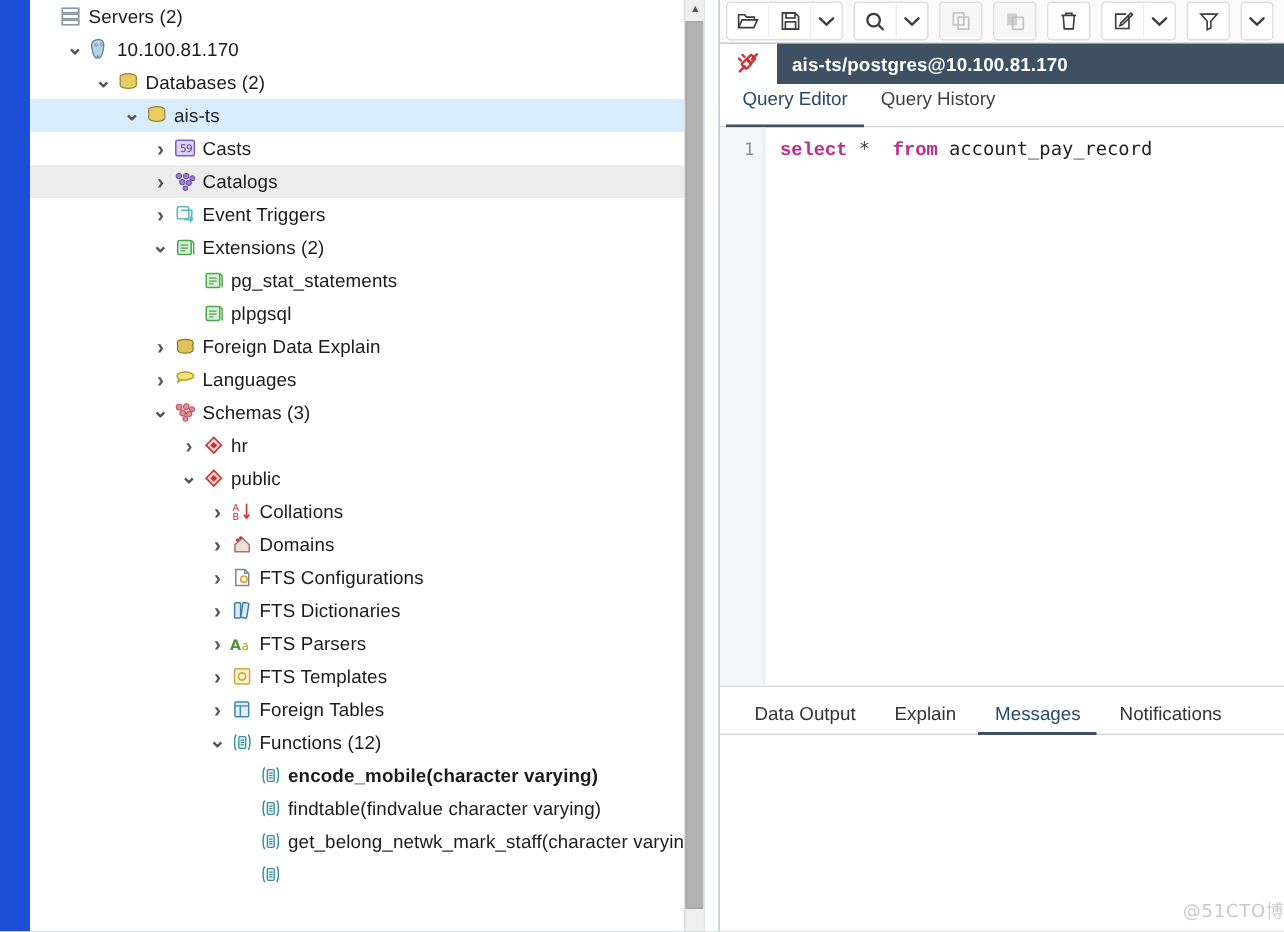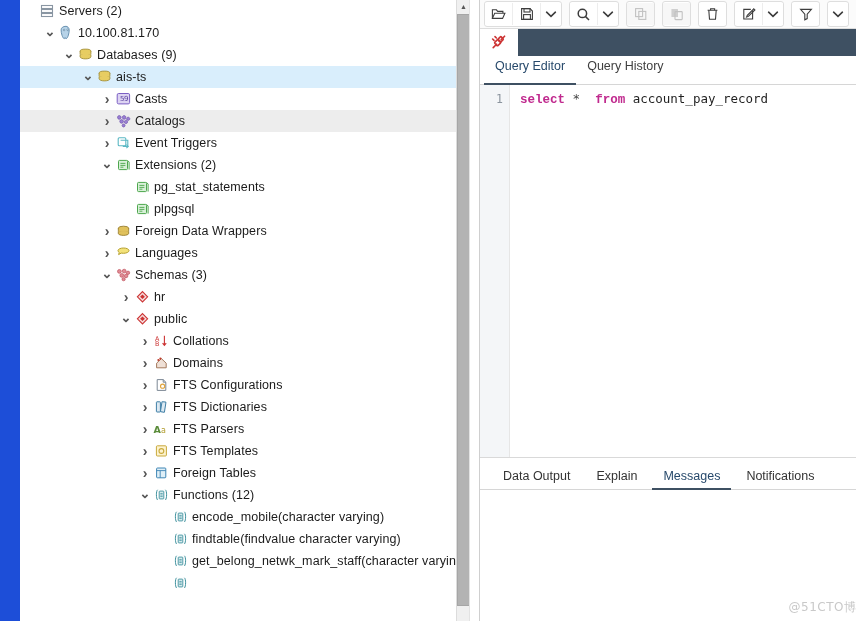--- a/index.html
+++ b/index.html
@@ -315,21 +315,21 @@
           <span class="twisty" style="font-size: 13px; margin-top: -4px;">⌄</span>
           <span class="ticon">
             <svg width="15" height="14" viewBox="0 0 15 14">
               <g fill="#e7cd62" stroke="#9a862f" stroke-width="0.8">
                 <ellipse cx="7.5" cy="3.2" rx="5.4" ry="2.1"></ellipse>
                 <path d="M2.1 3.2v2.4c0 1.16 2.42 2.1 5.4 2.1s5.4-.94 5.4-2.1V3.2"></path>
                 <path d="M2.1 6.4v2.4c0 1.16 2.42 2.1 5.4 2.1s5.4-.94 5.4-2.1V6.4"></path>
               </g>
             </svg>
           </span>
-          <span class="tlabel">Databases (9)</span>
+          <span class="tlabel">Databases (2)</span>
         </div>
         <div class="tree-row selected" style="padding-left: 61px;">
           <span class="twisty" style="font-size: 13px; margin-top: -4px;">⌄</span>
           <span class="ticon">
             <svg width="15" height="14" viewBox="0 0 15 14">
               <g fill="#e7cd62" stroke="#9a862f" stroke-width="0.8">
                 <ellipse cx="7.5" cy="3.2" rx="5.4" ry="2.1"></ellipse>
                 <path d="M2.1 3.2v2.4c0 1.16 2.42 2.1 5.4 2.1s5.4-.94 5.4-2.1V3.2"></path>
                 <path d="M2.1 6.4v2.4c0 1.16 2.42 2.1 5.4 2.1s5.4-.94 5.4-2.1V6.4"></path>
               </g>
@@ -414,21 +414,21 @@
           <span class="twisty" style="font-size: 14px;">›</span>
           <span class="ticon">
             <svg width="15" height="14" viewBox="0 0 15 14">
               <g fill="#e0c15c" stroke="#8e7423" stroke-width="0.8">
                 <ellipse cx="7.5" cy="4.2" rx="5.2" ry="2"></ellipse>
                 <path d="M2.3 4.2v2.2c0 1.1 2.33 2 5.2 2s5.2-.9 5.2-2V4.2"></path>
                 <path d="M2.3 7.2v2.2c0 1.1 2.33 2 5.2 2s5.2-.9 5.2-2V7.2"></path>
               </g>
             </svg>
           </span>
-          <span class="tlabel">Foreign Data Wrappers</span>
+          <span class="tlabel">Foreign Data Explain</span>
         </div>
         <div class="tree-row" style="padding-left: 80px;">
           <span class="twisty" style="font-size: 14px;">›</span>
           <span class="ticon">
             <svg width="15" height="14" viewBox="0 0 15 14">
               <path d="M2 4.6c0-1.5 2.5-2.6 5.5-2.6s5.5 1.1 5.5 2.6-2.5 2.7-5.5 2.7c-.8 0-1.6-.1-2.3-.2L2.6 8.6l.6-2.1C2.4 6 2 5.3 2 4.6z" fill="#f3e27a" stroke="#b6a02e" stroke-width="1"></path>
             </svg>
           </span>
           <span class="tlabel">Languages</span>
         </div>
@@ -548,21 +548,21 @@
           <span class="ticon">
             <svg width="15" height="14" viewBox="0 0 15 14">
               <path d="M3.6 1.8c-1.6 1.2-1.6 8.6 0 10.2" fill="none" stroke="#3c8f9c" stroke-width="1"></path>
               <path d="M11.4 1.8c1.6 1.2 1.6 8.6 0 10.2" fill="none" stroke="#3c8f9c" stroke-width="1"></path>
               <rect x="5.2" y="3.1" width="4.6" height="7.8" rx="0.7" fill="#e2f2f4" stroke="#3c8f9c" stroke-width="0.9"></rect>
               <path d="M6.3 5.4h2.4M6.3 7h2.4M6.3 8.6h2.4" stroke="#3c8f9c" stroke-width="0.8"></path>
             </svg>
           </span>
           <span class="tlabel">Functions (12)</span>
         </div>
-        <div class="tree-row" style="padding-left: 137px;">
+        <div class="tree-row" style="padding-left: 137px; font-weight: bold;">
           <span class="twisty empty"></span>
           <span class="ticon">
             <svg width="15" height="14" viewBox="0 0 15 14">
               <path d="M3.6 1.8c-1.6 1.2-1.6 8.6 0 10.2" fill="none" stroke="#3c8f9c" stroke-width="1"></path>
               <path d="M11.4 1.8c1.6 1.2 1.6 8.6 0 10.2" fill="none" stroke="#3c8f9c" stroke-width="1"></path>
               <rect x="5.2" y="3.1" width="4.6" height="7.8" rx="0.7" fill="#e2f2f4" stroke="#3c8f9c" stroke-width="0.9"></rect>
               <path d="M6.3 5.4h2.4M6.3 7h2.4M6.3 8.6h2.4" stroke="#3c8f9c" stroke-width="0.8"></path>
             </svg>
           </span>
           <span class="tlabel">encode_mobile(character varying)</span>
@@ -747,20 +747,21 @@
           <g stroke="#cc3333" stroke-width="1.6" fill="none" stroke-linecap="round">
             <path d="M3.2 13.6 L6.6 10.2"></path>
             <path d="M11.2 5.6 L14.6 2.2"></path>
             <rect x="5.4" y="6.0" width="4.6" height="5.2" rx="1" transform="rotate(45 7.7 8.6)"></rect>
             <rect x="8.6" y="3.1" width="4.0" height="4.6" rx="1" transform="rotate(45 10.6 5.4)"></rect>
             <path d="M2.6 5.0 L4.0 6.4"></path>
             <path d="M5.0 2.6 L6.4 4.0"></path>
           </g>
         </svg>
       </div>
+      <div id="conn-name">ais-ts/postgres@10.100.81.170</div>
     </div>
 
     <div id="qtabs">
         <div class="qtab active">Query Editor</div>
         <div class="qtab">Query History</div>
       </div>
 
     <div id="editor">
       <div id="gutter">
         <div class="gutter-num">1</div>

